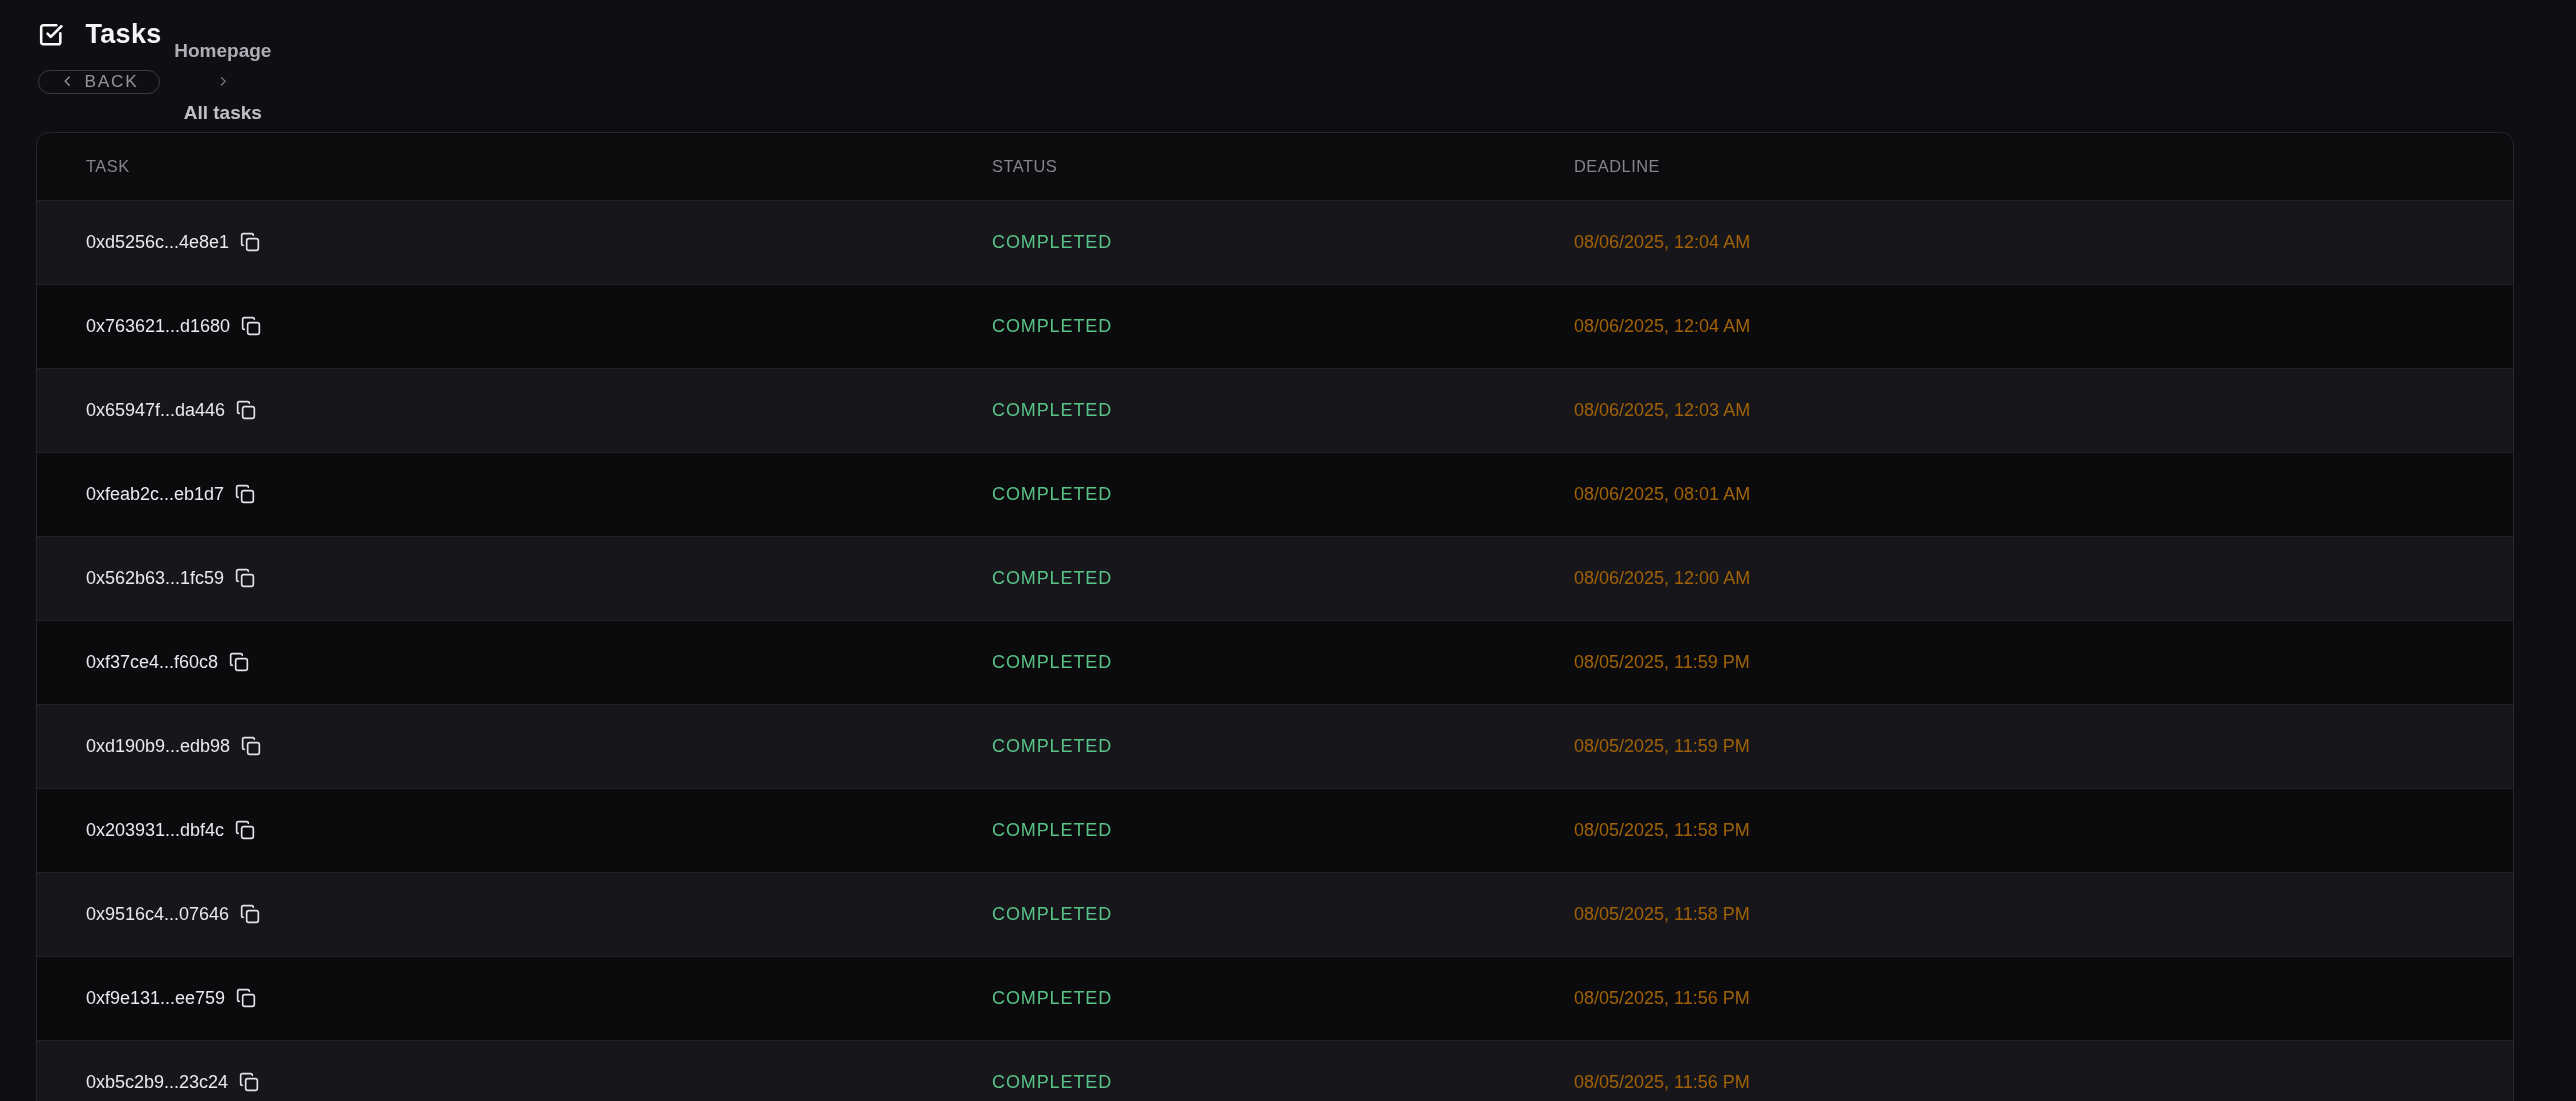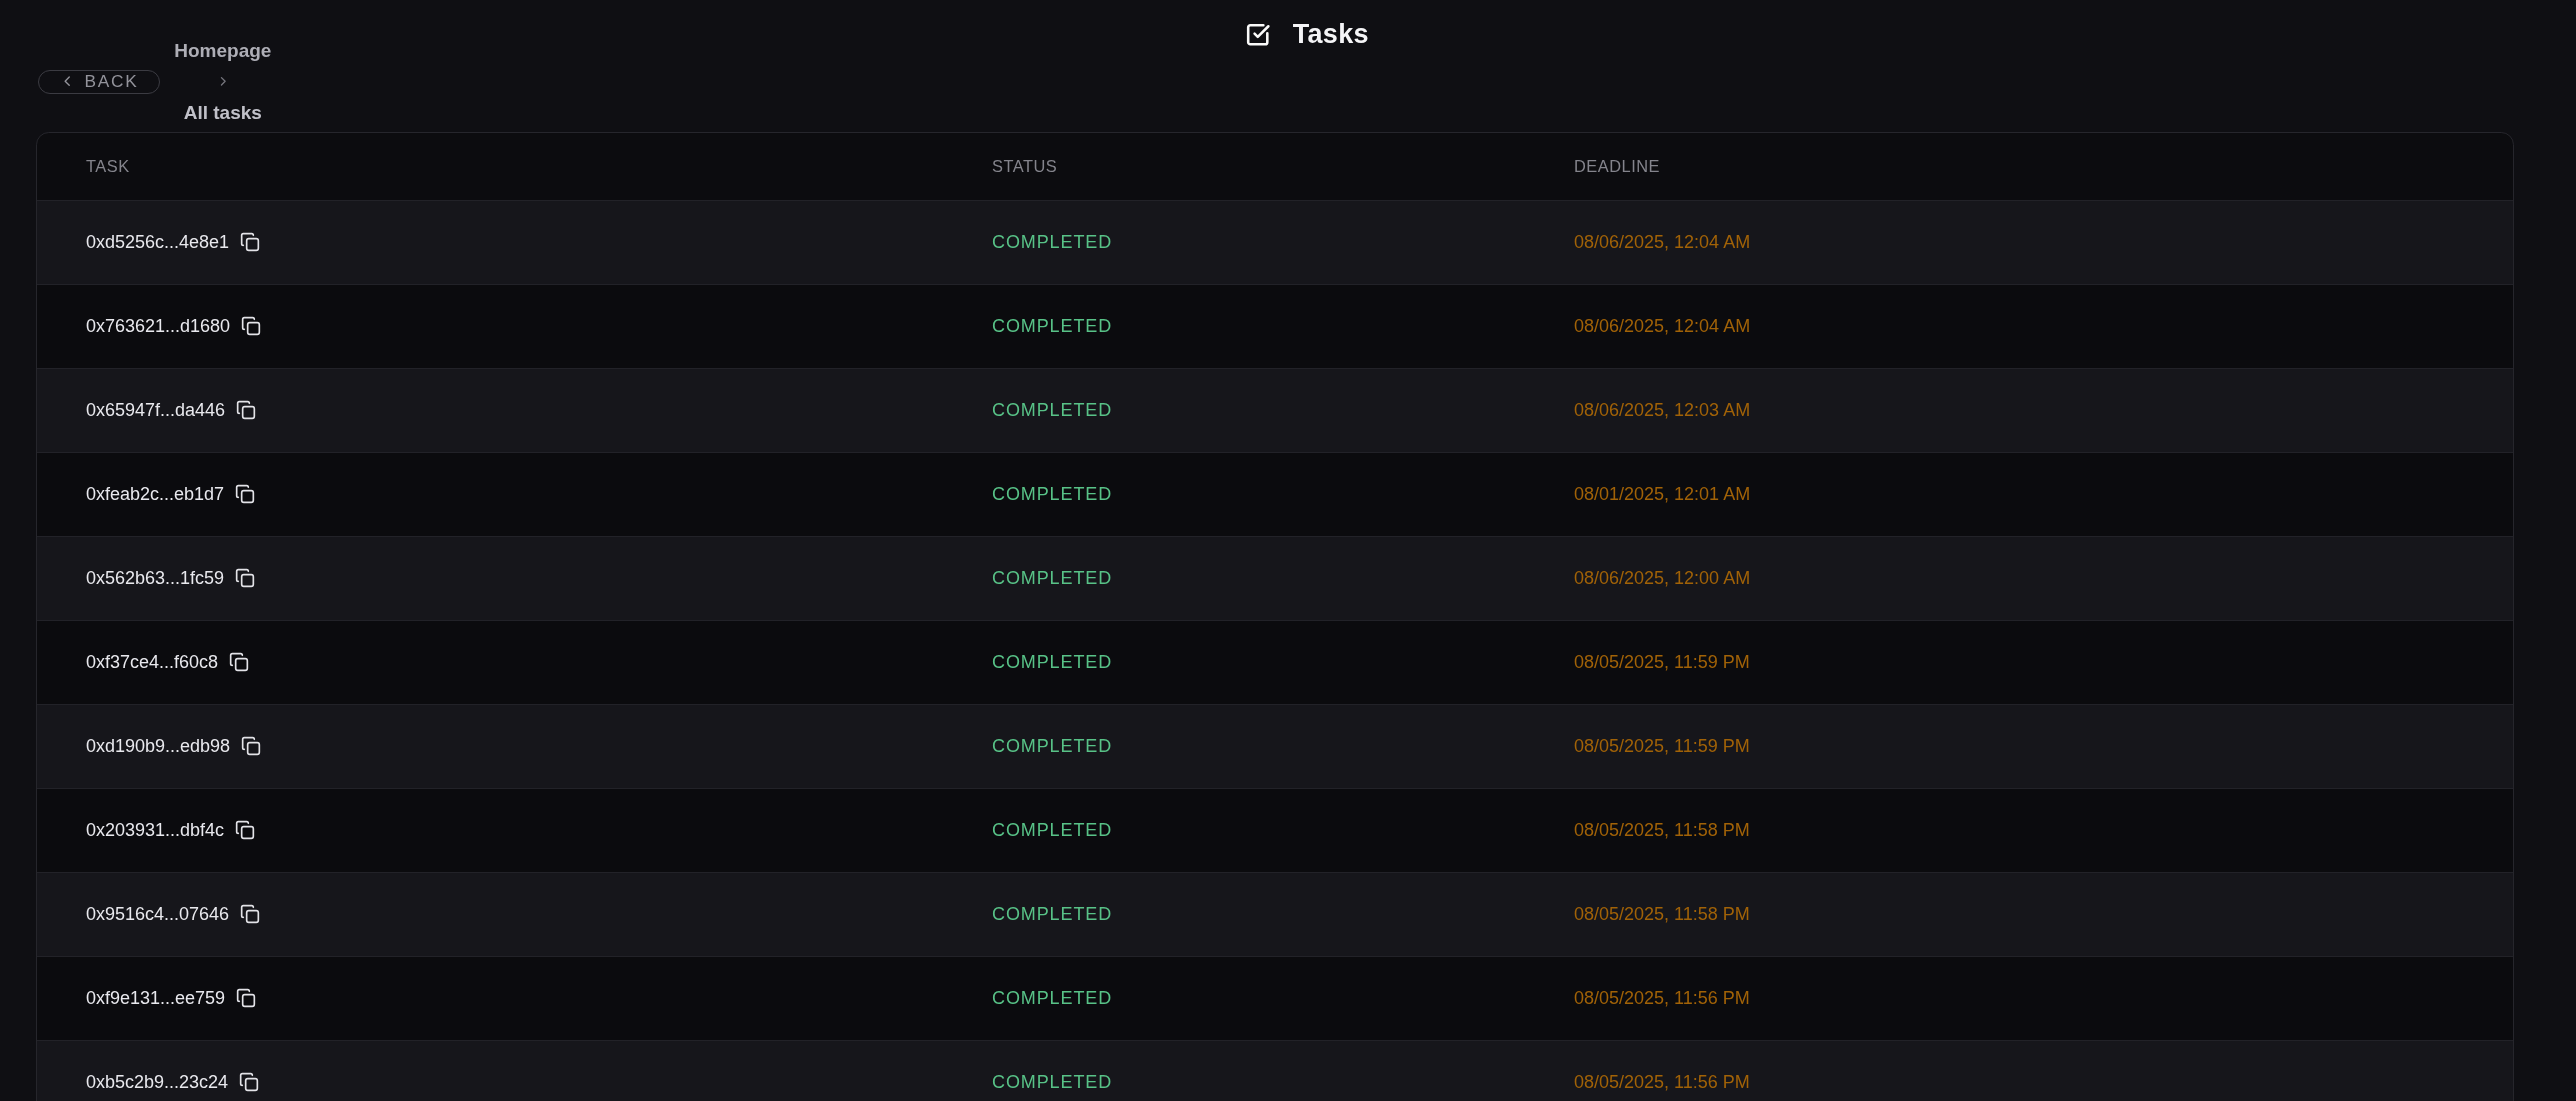--- a/index.html
+++ b/index.html
@@ -14,21 +14,21 @@
     --muted:#84848c;
   }
   *{box-sizing:border-box;margin:0;padding:0;}
   html,body{width:2576px;height:1101px;overflow:hidden;}
   body{
     background:var(--page-bg);
     font-family:"Liberation Sans", sans-serif;
     color:#e9e9ee;
   }
   .page-header{padding:14.6px 0 0 38px;}
-  .title-row{display:flex;align-items:center;gap:22px;height:40px;justify-content:center;}
+  .title-row{display:flex;align-items:center;gap:22px;height:40px;}
   .title-icon{display:flex;align-items:center;}
   .title-icon svg{stroke:#fafafa;}
   h1.page-title{font-size:27px;font-weight:700;color:var(--title-color);letter-spacing:0.3px;}
   .nav-row{display:flex;align-items:center;margin-top:9px;height:36px;gap:14.6px;}
   .back-btn{
     display:flex;align-items:center;gap:9px;
     height:24px;padding:0 20px;
     background:transparent;border:1.4px solid #3b3b42;border-radius:18px;
     color:#93939b;font-family:inherit;font-size:17.3px;letter-spacing:1.8px;
     cursor:pointer;
@@ -155,21 +155,21 @@
     <div class="cell first task-cell">
       <span class="task-id">0xfeab2c...eb1d7</span>
       <button class="copy-btn">
         <svg width="20" height="20" viewBox="0 0 24 24" fill="none" stroke-width="2" stroke-linecap="round" stroke-linejoin="round">
           <rect width="14" height="14" x="8" y="8" rx="2.5" ry="2.5"></rect>
           <path d="M4 16c-1.1 0-2-.9-2-2V4c0-1.1.9-2 2-2h10c1.1 0 2 .9 2 2"></path>
         </svg>
       </button>
     </div>
     <div class="cell status-text">COMPLETED</div>
-    <div class="cell deadline-text">08/01/2025, 12:01 AM</div>
+    <div class="cell deadline-text">08/06/2025, 08:01 AM</div>
   </div>
 
   <div class="trow odd">
     <div class="cell first task-cell">
       <span class="task-id">0x562b63...1fc59</span>
       <button class="copy-btn">
         <svg width="20" height="20" viewBox="0 0 24 24" fill="none" stroke-width="2" stroke-linecap="round" stroke-linejoin="round">
           <rect width="14" height="14" x="8" y="8" rx="2.5" ry="2.5"></rect>
           <path d="M4 16c-1.1 0-2-.9-2-2V4c0-1.1.9-2 2-2h10c1.1 0 2 .9 2 2"></path>
         </svg>

